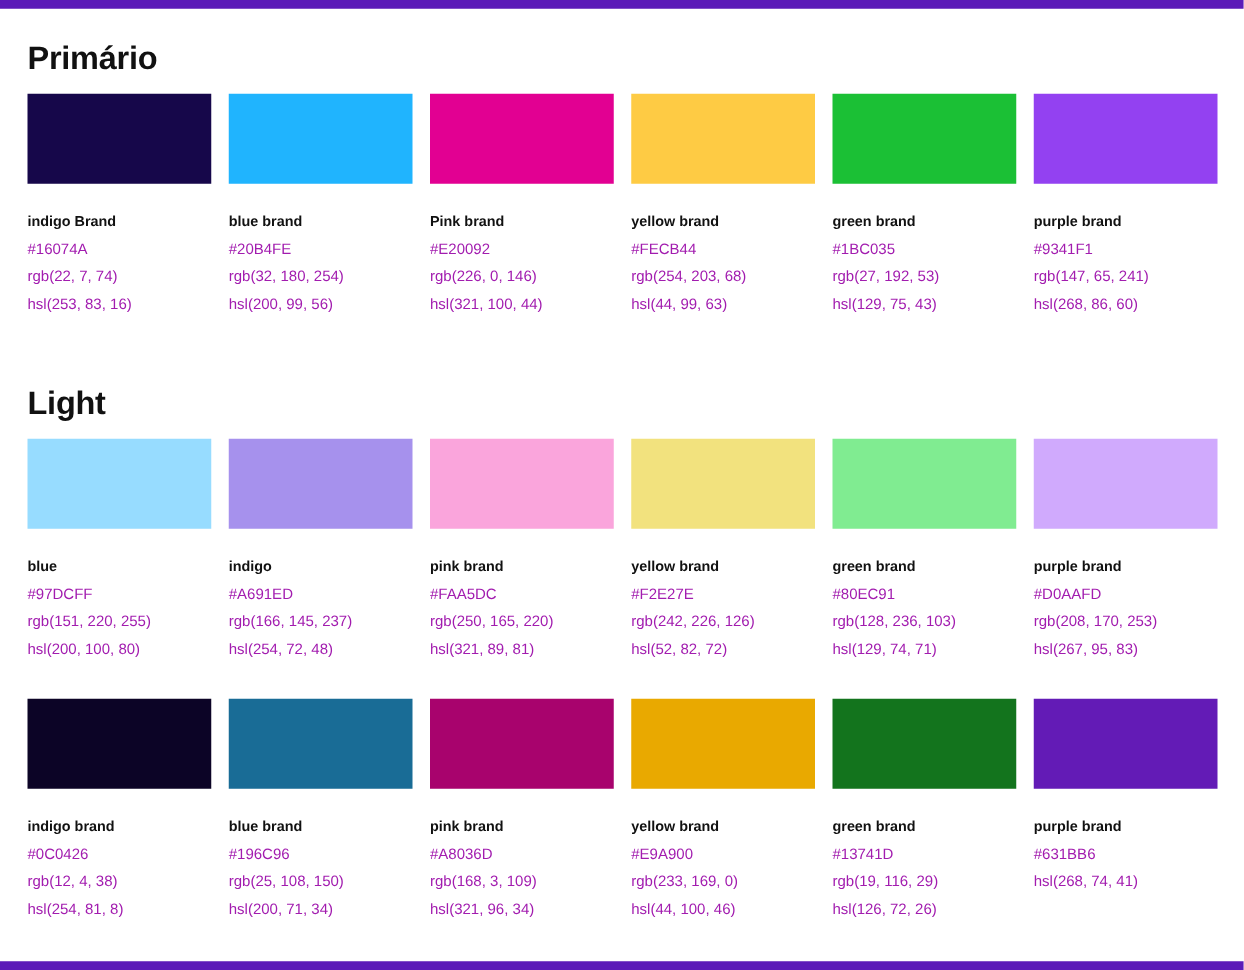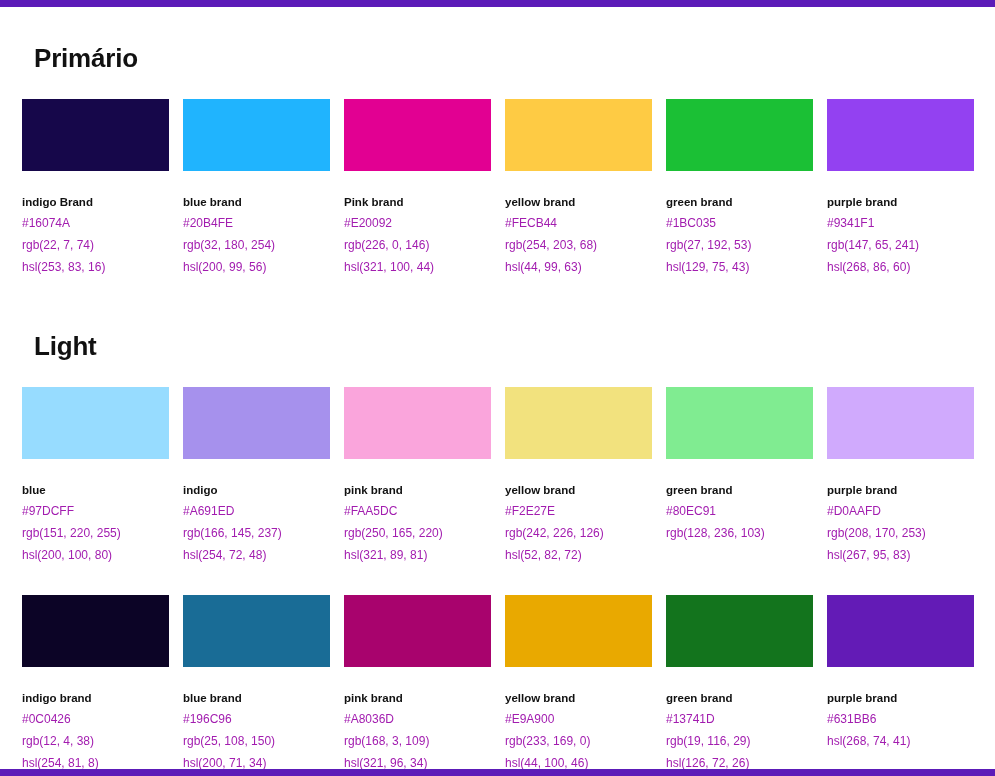--- a/index.html
+++ b/index.html
@@ -42,21 +42,21 @@
   }
   .section + .section {
     margin-top: 29px;
   }
 
   .section-title {
     font-size: 26px;
     font-weight: bold;
     letter-spacing: -0.2px;
     line-height: 1.15;
-    margin: 12px;
+    margin: 0;
     padding: 25px 0 13px 0;
     color: #111111;
   }
 
   .swatch-row {
     display: flex;
     gap: 14px;
     align-items: flex-start;
   }
 
@@ -195,20 +195,21 @@
               <div class="swatch-value">rgb(242, 226, 126)</div>
               <div class="swatch-value">hsl(52, 82, 72)</div>
             </div>
           </div>
           <div class="swatch-card">
             <div class="swatch-chip" style="background: rgb(128, 236, 145);"></div>
             <div class="swatch-meta">
               <div class="swatch-label">green brand</div>
               <div class="swatch-value">#80EC91</div>
               <div class="swatch-value">rgb(128, 236, 103)</div>
+              <div class="swatch-value">hsl(129, 74, 71)</div>
             </div>
           </div>
           <div class="swatch-card">
             <div class="swatch-chip" style="background: rgb(208, 170, 253);"></div>
             <div class="swatch-meta">
               <div class="swatch-label">purple brand</div>
               <div class="swatch-value">#D0AAFD</div>
               <div class="swatch-value">rgb(208, 170, 253)</div>
               <div class="swatch-value">hsl(267, 95, 83)</div>
             </div>

